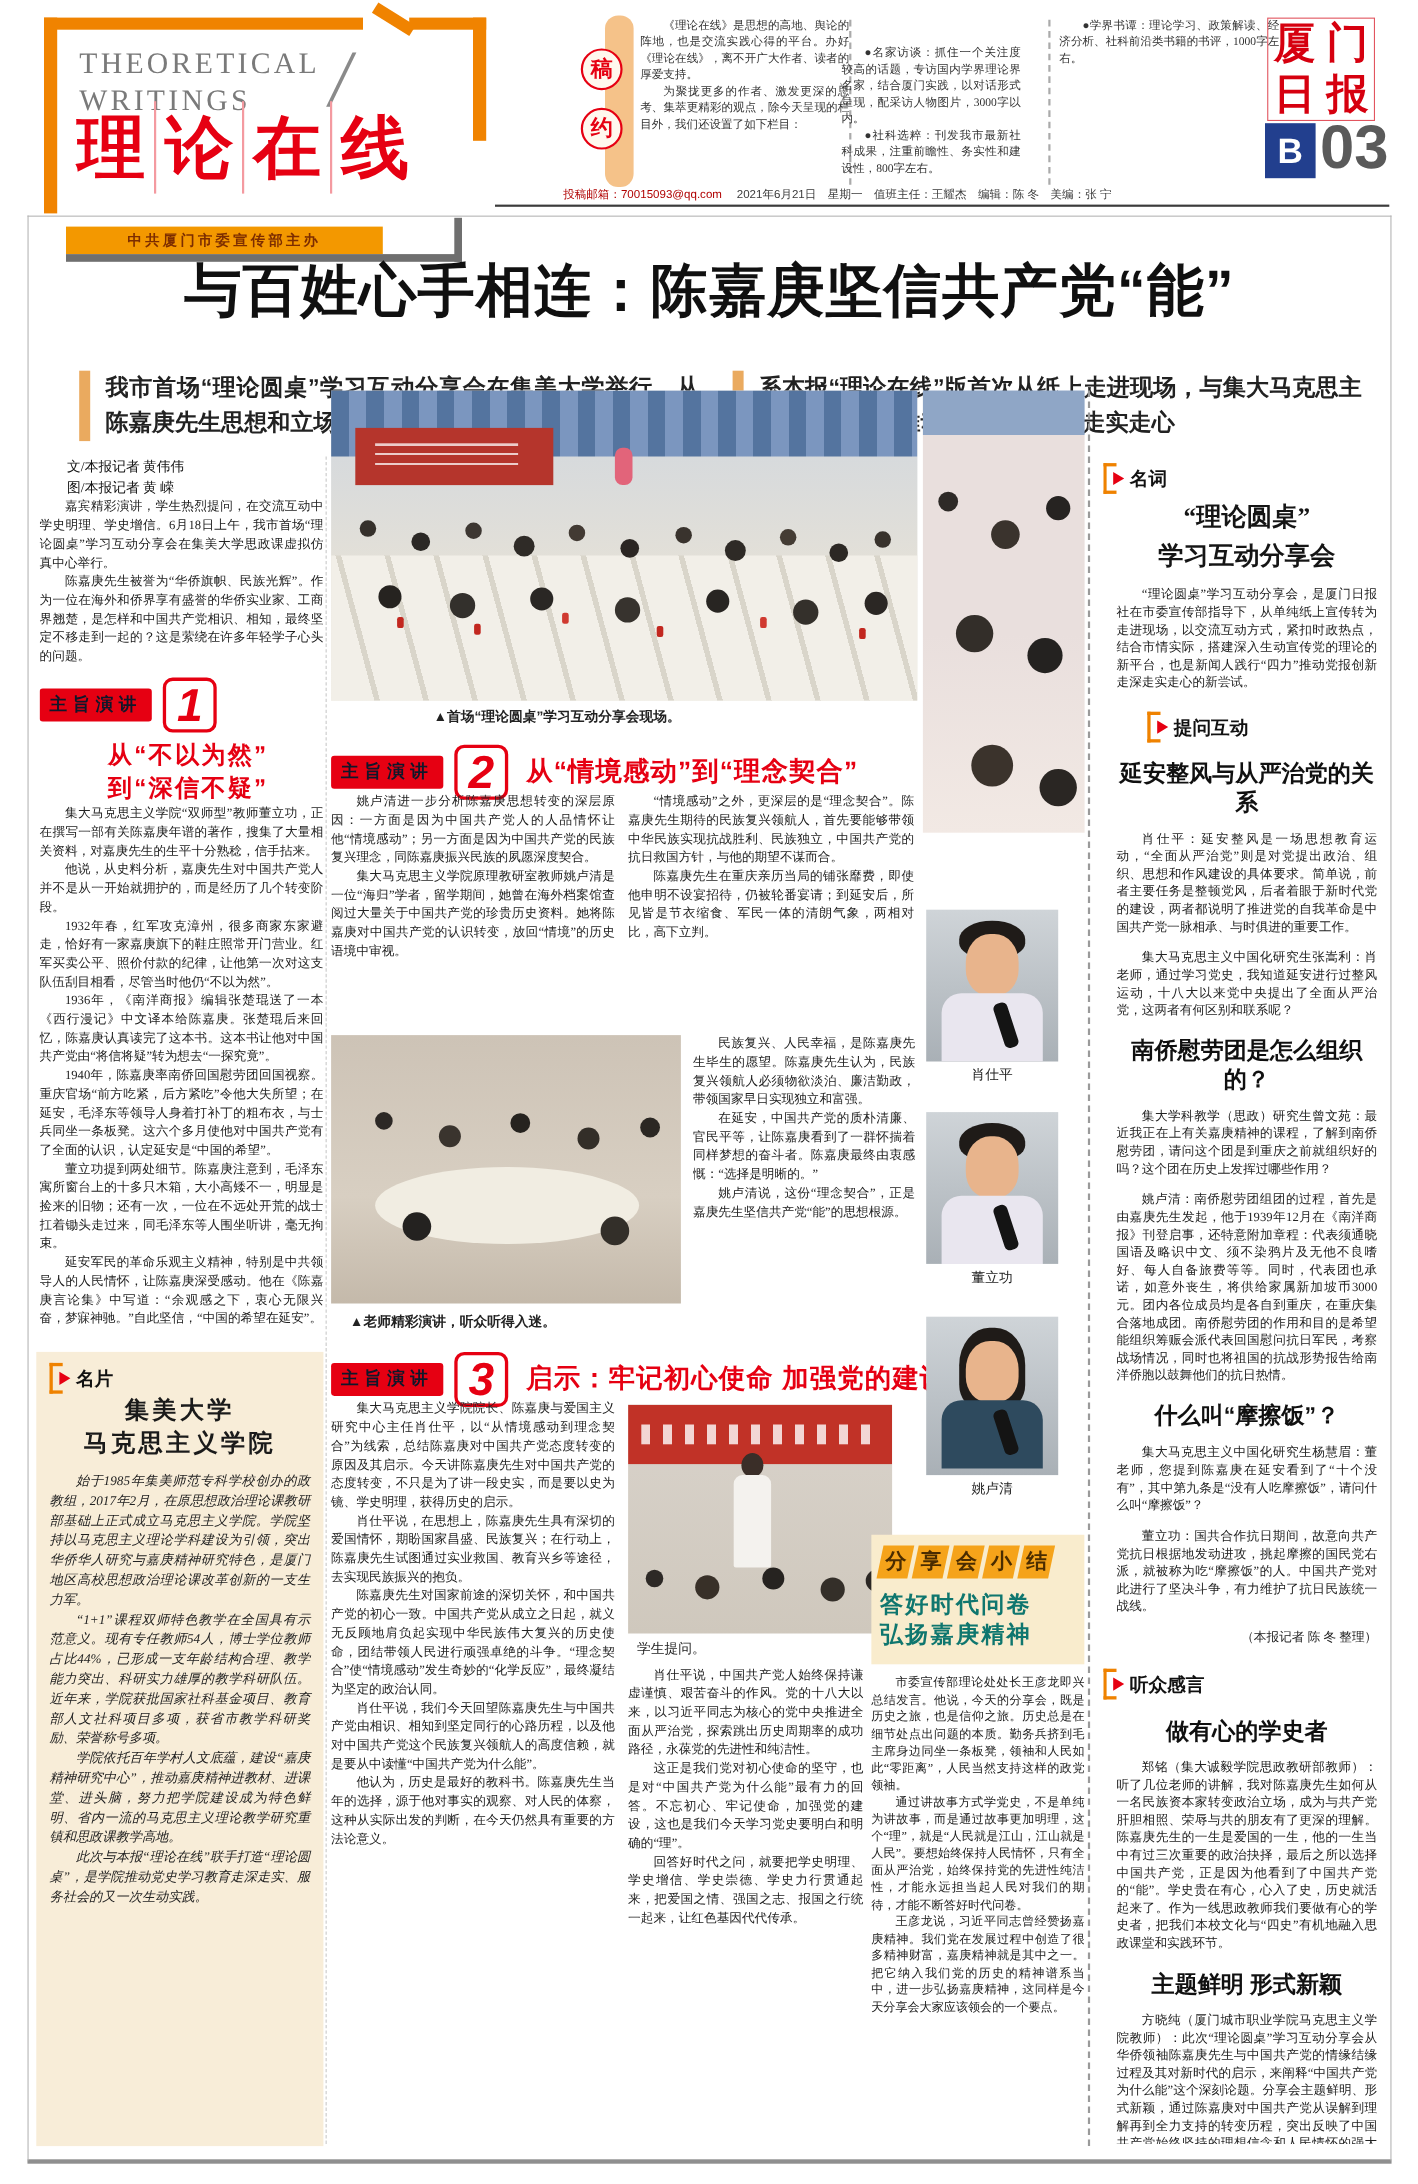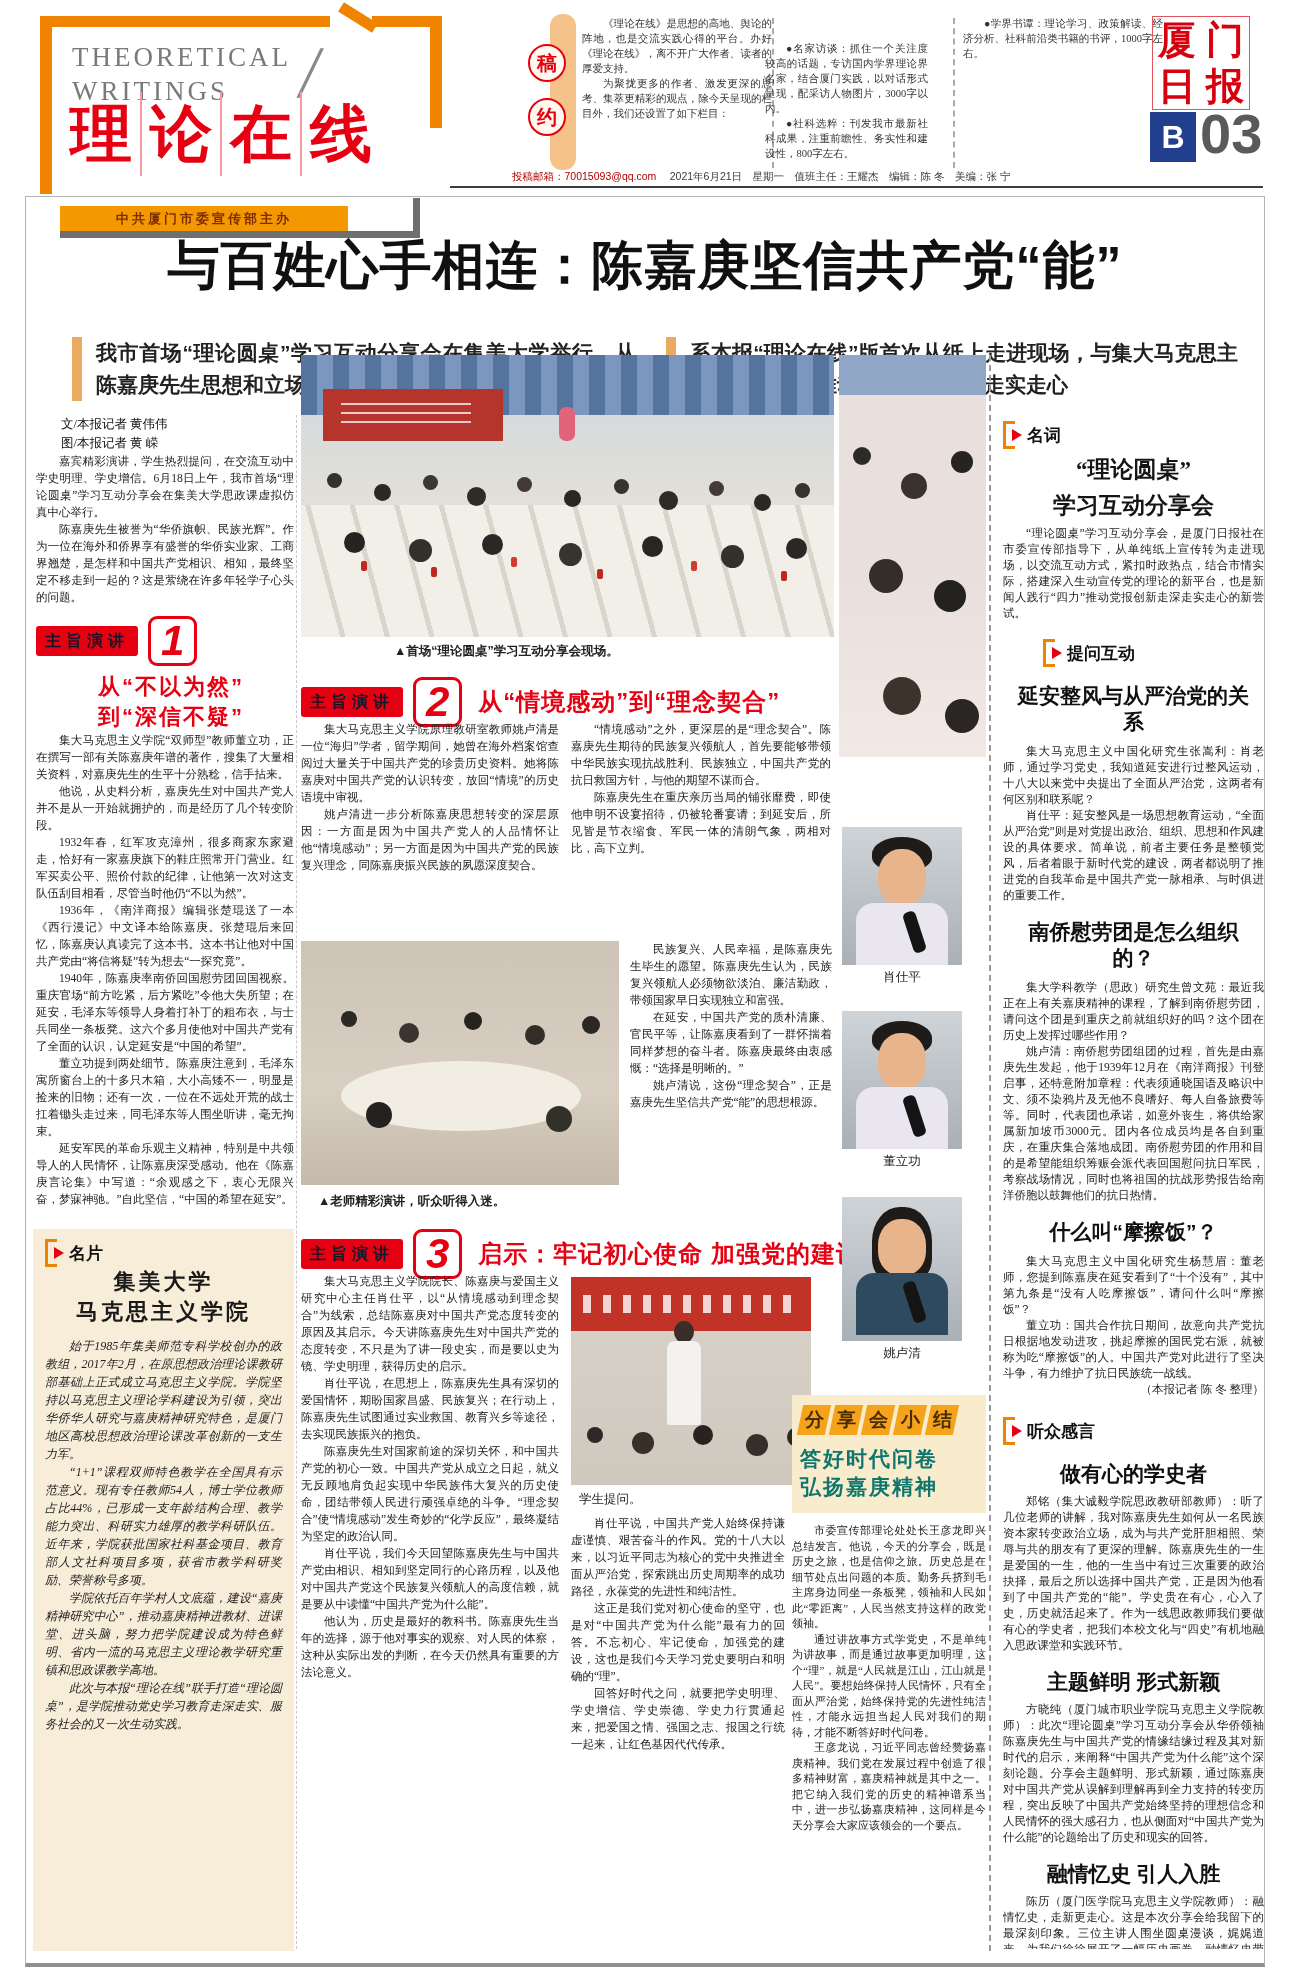--- a/index.html
+++ b/index.html
@@ -126,21 +126,21 @@
   .photocap{position:absolute;font:600 12.5px/16px "Liberation Sans",sans-serif;color:#222;}
   #capA{left:368px;top:446px;} #cap2{left:292px;top:996px;} #cap3{left:553px;top:1294px;font-weight:400;}
   
   .marker{display:flex;align-items:center;font:bold 17px "Liberation Sans",sans-serif;color:#111;}
   .mk-bracket{width:9px;height:22px;border:3px solid #ef8200;border-right:none;display:inline-block;}
   .mk-tri{width:0;height:0;border-left:10px solid #e60012;border-top:6px solid transparent;
           border-bottom:6px solid transparent;display:inline-block;margin:0 5px 0 -3px;}
   
   #sb{position:absolute;left:977px;top:224px;width:261px;height:1528px;overflow:hidden;
       font-size:11.5px;line-height:16px;text-align:justify;}
-  #sb p{margin:0;text-indent:2em;}
+  #sb p{margin:12px;text-indent:2em;}
   .sb-title{text-align:center;font:bold 23px/30px "Liberation Serif",serif;color:#151515;text-indent:0 !important;margin:6px 0 4px;}
   .qa-h{text-align:center;font:800 21px/26px "Liberation Sans",sans-serif;color:#101010;margin:16px 12px 8px;text-indent:0 !important;}
   .gy-h{text-align:center;font:800 21px/26px "Liberation Serif",serif;color:#101010;margin:16px 0 6px;text-indent:0 !important;}
   .credit{text-align:right;text-indent:0 !important;}
   #mk-tiwen{margin-top:18px;margin-left:40px;} #mk-ganyan{margin-top:20px;}
   
   #summary{position:absolute;left:766px;top:1198px;width:194px;height:554px;overflow:hidden;}
   #sum-head{background:#f9eccd;padding:10px 8px 12px;}
   #sum-tiles{display:flex;gap:4px;margin-bottom:10px;}
   .tile{width:28px;height:30px;background:#f5a31a;transform:skewX(-12deg);
@@ -278,22 +278,22 @@
     <div id="photoB" class="photo">
       <div id="pb-heads" class="ph"></div>
     </div>
 
     <div id="speech2" class="speech-head">
       <span class="badge">主旨演讲</span>
       <span class="badge-num">2</span>
       <span class="speech-title">从“情境感动”到“理念契合”</span>
     </div>
     <div id="colB" class="tcol">
+        <p>姚卢清进一步分析陈嘉庚思想转变的深层原因：一方面是因为中国共产党人的人品情怀让他“情境感动”；另一方面是因为中国共产党的民族复兴理念，同陈嘉庚振兴民族的夙愿深度契合。</p>
         <p>集大马克思主义学院原理教研室教师姚卢清是一位“海归”学者，留学期间，她曾在海外档案馆查阅过大量关于中国共产党的珍贵历史资料。她将陈嘉庚对中国共产党的认识转变，放回“情境”的历史语境中审视。</p>
-        <p>姚卢清进一步分析陈嘉庚思想转变的深层原因：一方面是因为中国共产党人的人品情怀让他“情境感动”；另一方面是因为中国共产党的民族复兴理念，同陈嘉庚振兴民族的夙愿深度契合。</p>
       </div>
     <div id="colC" class="tcol">
         <p>“情境感动”之外，更深层的是“理念契合”。陈嘉庚先生期待的民族复兴领航人，首先要能够带领中华民族实现抗战胜利、民族独立，中国共产党的抗日救国方针，与他的期望不谋而合。</p>
         <p>陈嘉庚先生在重庆亲历当局的铺张靡费，即使他申明不设宴招待，仍被轮番宴请；到延安后，所见皆是节衣缩食、军民一体的清朗气象，两相对比，高下立判。</p>
       </div>
 
     <div id="photo2" class="photo">
       <div id="p2-table" class="ph"></div>
       <div id="p2-heads" class="ph"></div>
     </div>
@@ -382,22 +382,22 @@
       <div class="sb-title">学习互动分享会</div>
       <p>“理论圆桌”学习互动分享会，是厦门日报社在市委宣传部指导下，从单纯纸上宣传转为走进现场，以交流互动方式，紧扣时政热点，结合市情实际，搭建深入生动宣传党的理论的新平台，也是新闻人践行“四力”推动党报创新走深走实走心的新尝试。</p>
 
       <div id="mk-tiwen" class="marker">
         <span class="mk-bracket"></span>
         <span class="mk-tri"></span>
         <span>提问互动</span>
       </div>
 
       <div class="qa-h">延安整风与从严治党的关系</div>
+      <p>肖仕平：延安整风是一场思想教育运动，“全面从严治党”则是对党提出政治、组织、思想和作风建设的具体要求。简单说，前者主要任务是整顿党风，后者着眼于新时代党的建设，两者都说明了推进党的自我革命是中国共产党一脉相承、与时俱进的重要工作。</p>
       <p>集大马克思主义中国化研究生张嵩利：肖老师，通过学习党史，我知道延安进行过整风运动，十八大以来党中央提出了全面从严治党，这两者有何区别和联系呢？</p>
-      <p>肖仕平：延安整风是一场思想教育运动，“全面从严治党”则是对党提出政治、组织、思想和作风建设的具体要求。简单说，前者主要任务是整顿党风，后者着眼于新时代党的建设，两者都说明了推进党的自我革命是中国共产党一脉相承、与时俱进的重要工作。</p>
 
       <div class="qa-h">南侨慰劳团是怎么组织的？</div>
       <p>集大学科教学（思政）研究生曾文苑：最近我正在上有关嘉庚精神的课程，了解到南侨慰劳团，请问这个团是到重庆之前就组织好的吗？这个团在历史上发挥过哪些作用？</p>
       <p>姚卢清：南侨慰劳团组团的过程，首先是由嘉庚先生发起，他于1939年12月在《南洋商报》刊登启事，还特意附加章程：代表须通晓国语及略识中文、须不染鸦片及无他不良嗜好、每人自备旅费等等。同时，代表团也承诺，如意外丧生，将供给家属新加坡币3000元。团内各位成员均是各自到重庆，在重庆集合落地成团。南侨慰劳团的作用和目的是希望能组织筹赈会派代表回国慰问抗日军民，考察战场情况，同时也将祖国的抗战形势报告给南洋侨胞以鼓舞他们的抗日热情。</p>
 
       <div class="qa-h">什么叫“摩擦饭”？</div>
       <p>集大马克思主义中国化研究生杨慧眉：董老师，您提到陈嘉庚在延安看到了“十个没有”，其中第九条是“没有人吃摩擦饭”，请问什么叫“摩擦饭”？</p>
       <p>董立功：国共合作抗日期间，故意向共产党抗日根据地发动进攻，挑起摩擦的国民党右派，就被称为吃“摩擦饭”的人。中国共产党对此进行了坚决斗争，有力维护了抗日民族统一战线。</p>
       <p class="credit">（本报记者 陈 冬 整理）</p>
 

